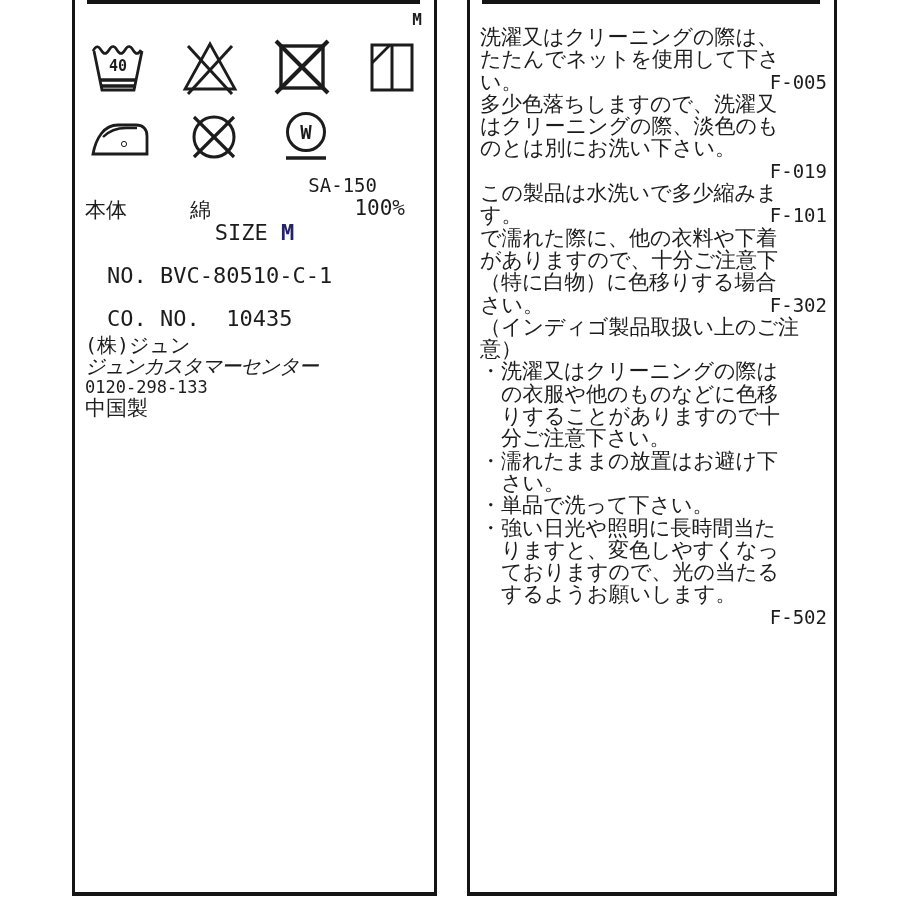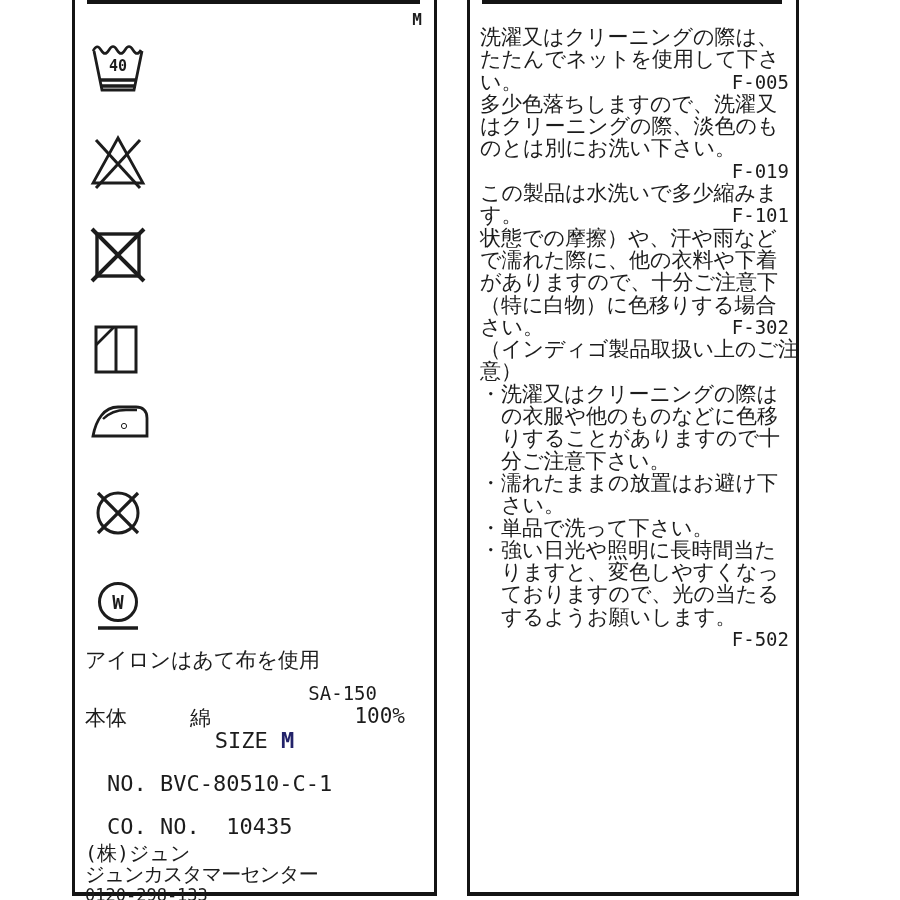--- a/index.html
+++ b/index.html
@@ -2,41 +2,41 @@
 <html><head>
 <meta charset="utf-8">
 <style>
   html,body{margin:0;padding:0;background:#ffffff;}
   #stage{position:relative;width:900px;height:900px;background:#ffffff;overflow:hidden;
          font-family:"DejaVu Sans Mono","Liberation Mono",monospace;color:#1c1c1c;}
   .panel{position:absolute;top:0;height:896px;background:#fff;box-sizing:border-box;
          border-left:3px solid #141414;border-right:3px solid #141414;border-bottom:4px solid #141414;}
   .panel-topline{position:absolute;top:0;left:12px;right:14px;height:4px;background:#141414;}
   #left-panel{left:72px;width:365px;}
-  #right-panel{left:467px;width:332px;}
+  #right-panel{left:467px;width:370px;}
   .lp-inner{position:relative;width:100%;height:100%;padding:8px 10px;box-sizing:border-box;}
   .size-top{position:absolute;top:10px;right:12px;font-size:16px;font-weight:bold;}
-  .icon-row{display:flex;align-items:flex-start;gap:36px;padding-left:5px;flex-direction:column;}
+  .icon-row{display:flex;align-items:flex-start;gap:36px;padding-left:5px;}
   .icon-row.r1{margin-top:30px;}
   .icon-row.r2{margin-top:12px;}
   .cicon{display:block;}
   .cicon path,.cicon line,.cicon rect,.cicon circle,.cicon polygon{stroke:#1c1c1c;fill:none;}
   .cicon text{fill:#1c1c1c;stroke:none;font-family:"DejaVu Sans Mono","Liberation Mono",monospace;}
   .iron-note{margin-top:10px;font-size:21px;white-space:nowrap;}
   .sym-code{margin-top:8px;font-size:19px;text-align:right;padding-right:47px;}
   .comp-row{position:relative;height:24px;font-size:21px;}
   .comp-part{position:absolute;left:0;}
   .comp-mat{position:absolute;left:105px;}
   .comp-pct{position:absolute;right:19px;}
   .size-line{text-align:center;font-size:22px;white-space:pre;}
   .size-val{font-weight:bold;}
   .id-line{margin-left:22px;margin-top:18px;font-size:22px;white-space:pre;}
   .company-block{margin-top:4px;line-height:21px;}
   .company-block .co{font-size:20px;}
-  .company-block .cc{font-size:20px;letter-spacing:-1px;}
+  .company-block .cc{font-size:20px;letter-spacing:-1px;font-style:italic;}
   .company-block .ph{font-size:17px;}
   .company-block .cn{font-size:21px;}
   .rp-inner{padding:26px 5px 0 10px;box-sizing:border-box;}
   .tline{display:flex;justify-content:space-between;align-items:baseline;
          font-size:21px;line-height:22.3px;height:22.3px;white-space:nowrap;}
   .tline .code{font-size:19px;padding-right:2px;}
 </style>
 </head>
 <body>
 
@@ -83,21 +83,20 @@
           <line x1="8" y1="9" x2="48" y2="49" stroke-width="3.2"></line>
           <line x1="48" y1="9" x2="8" y2="49" stroke-width="3.2"></line>
         </svg>
         <svg class="cicon" width="56" height="58" viewBox="0 0 56 58">
           <circle cx="28" cy="24" r="18.5" stroke-width="3"></circle>
           <text x="28" y="31" text-anchor="middle" font-size="19" font-weight="bold">W</text>
           <line x1="8" y1="50" x2="48" y2="50" stroke-width="3.4"></line>
         </svg>
       </div>
 
-      <div class="iron-note">アイロンはあて布を使用</div>
       <div class="sym-code">SA-150</div>
 
       <div class="comp-row">
         <span class="comp-part">本体</span>
         <span class="comp-mat">綿</span>
         <span class="comp-pct">100%</span>
       </div>
 
       <div class="size-line"><span>SIZE </span><span class="size-val" style="color:#23236a">M</span></div>
 
@@ -146,24 +145,20 @@
         </div>
       <div class="tline">
           <span>この製品は水洗いで多少縮みま</span>
           <span class="code"></span>
         </div>
       <div class="tline">
           <span>す。</span>
           <span class="code">F-101</span>
         </div>
       <div class="tline">
-          <span>状態での摩擦）や、汗や雨など</span>
-          <span class="code"></span>
-        </div>
-      <div class="tline">
           <span>で濡れた際に、他の衣料や下着</span>
           <span class="code"></span>
         </div>
       <div class="tline">
           <span>がありますので、十分ご注意下</span>
           <span class="code"></span>
         </div>
       <div class="tline">
           <span>（特に白物）に色移りする場合</span>
           <span class="code"></span>

